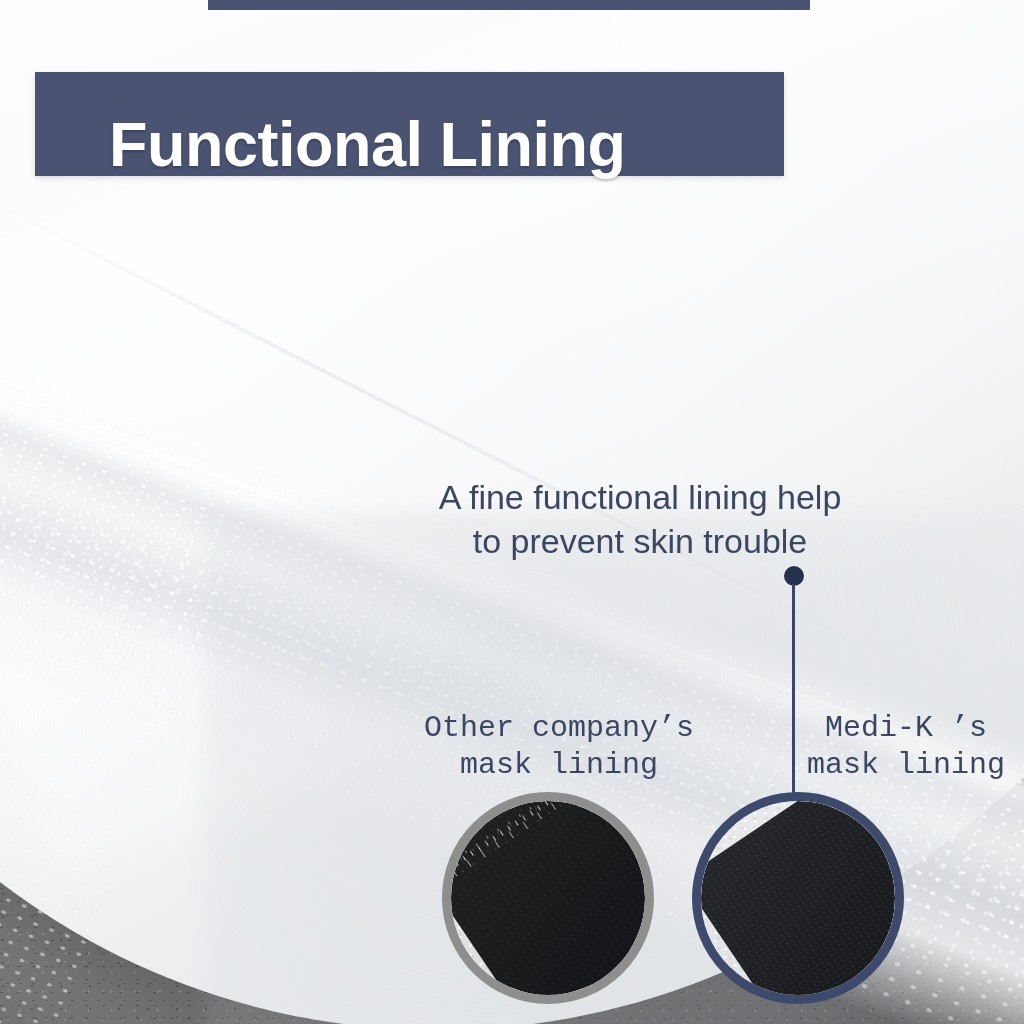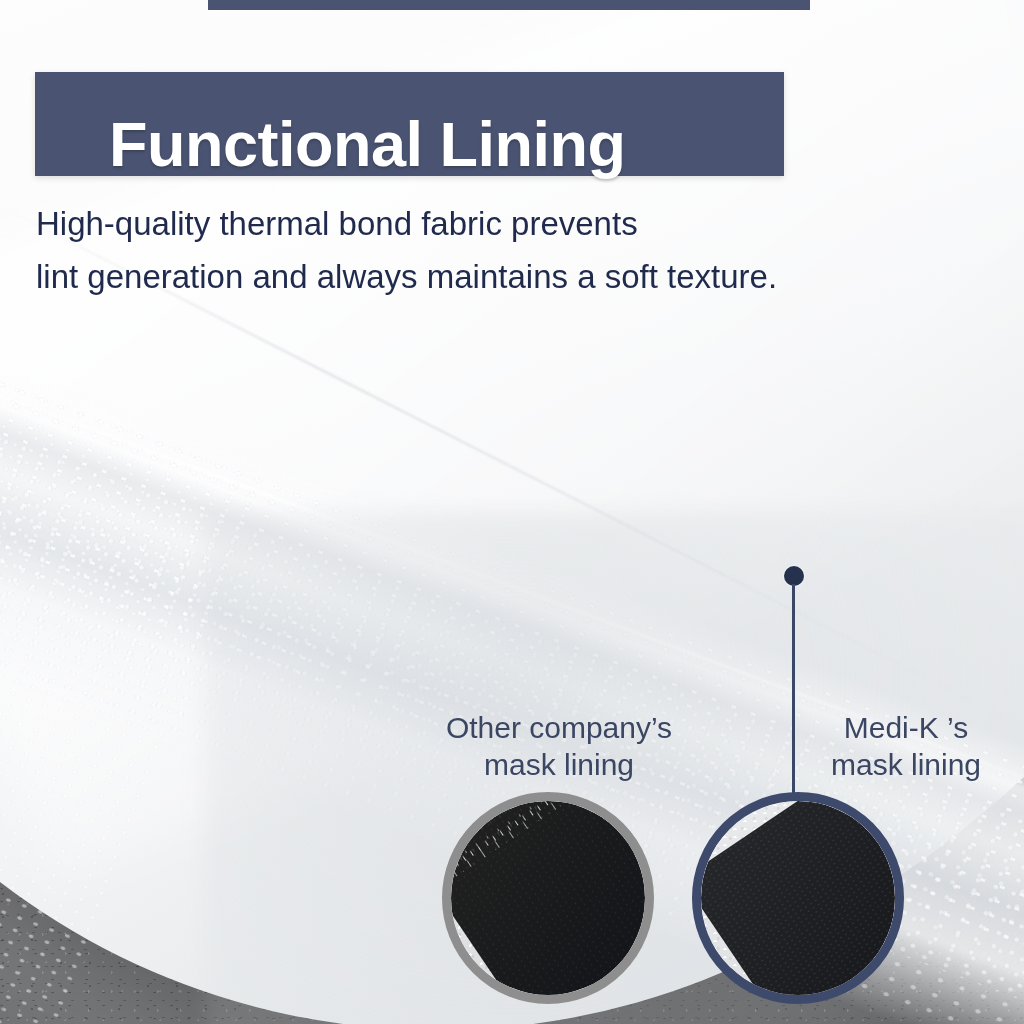--- a/index.html
+++ b/index.html
@@ -210,21 +210,21 @@
   }
 
   
   .cmp-label{
     position:absolute;
     text-align:center;
     color:#3b4663;
     font-size:30px;
     line-height:1.22;
   }
-  .cmp-label .line{display:block;white-space:nowrap;}
+  .cmp-label .line{display:block;white-space:nowrap;font-family:Liberation Mono, monospace;}
   .cmp-label.left{left:404px;top:710px;width:310px;}
   .cmp-label.right{left:786px;top:710px;width:240px;}
 
   
   .inset{
     position:absolute;
     border-radius:50%;
     overflow:hidden;
     box-sizing:border-box;
   }
@@ -328,25 +328,25 @@
     <div class="pleat"></div>
     <div class="mask-shade"></div>
   </div>
 
   <div class="top-bar"></div>
 
   <div class="title-banner">
     <span class="title">Functional Lining</span>
   </div>
 
-  <div class="subtitle">
-    <span class="line">High-quality thermal bond fabric prevents</span>
-    <span class="line">lint generation and always maintains a soft texture.</span>
-  </div>
-
+
+  <div class="callout">
+    <span class="line">A fine functional lining help</span>
+    <span class="line">to prevent skin trouble</span>
+  </div>
 
   <div class="leader-dot"></div>
   <div class="leader-line"></div>
 
   <div class="cmp-label left">
     <span class="line">Other company’s</span>
     <span class="line">mask lining</span>
   </div>
   <div class="cmp-label right">
     <span class="line">Medi-K ’s</span>

